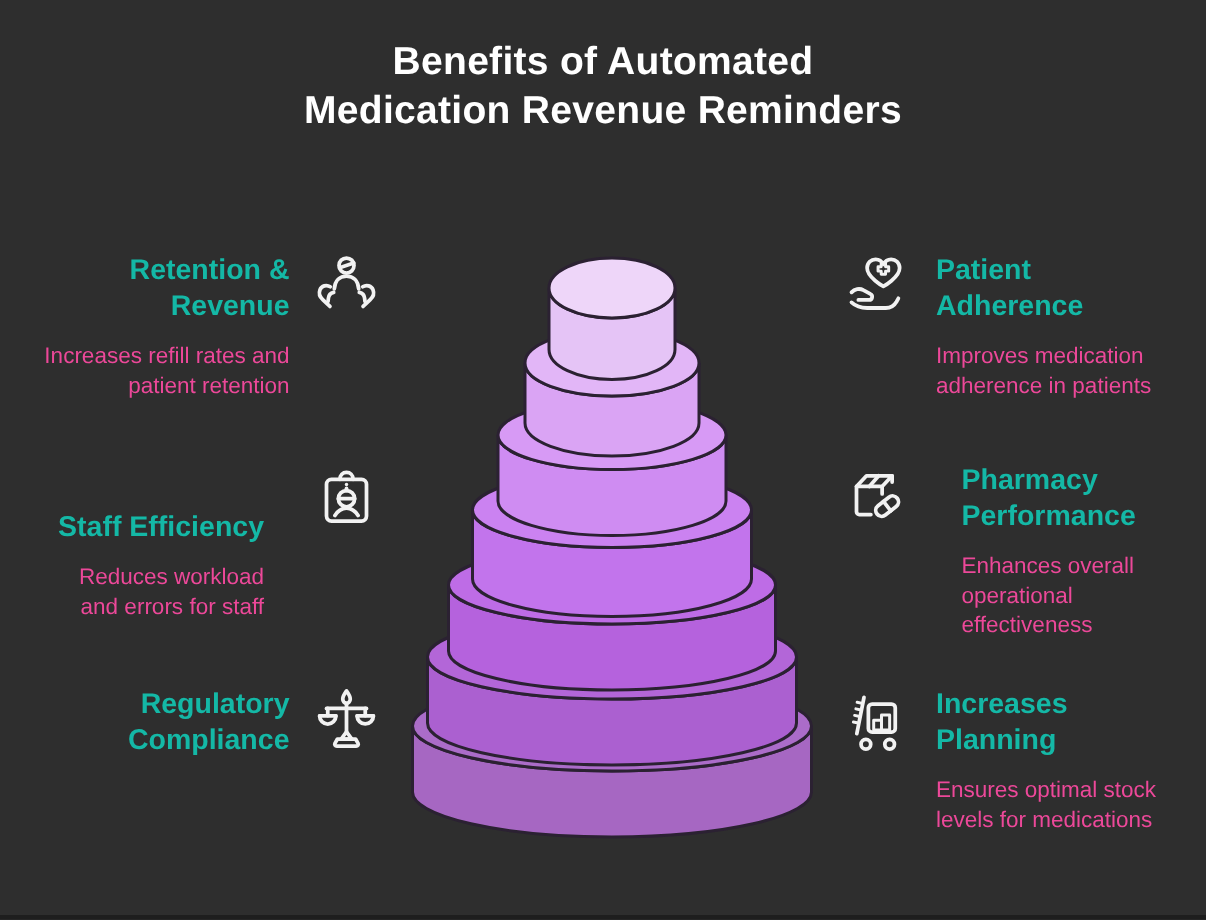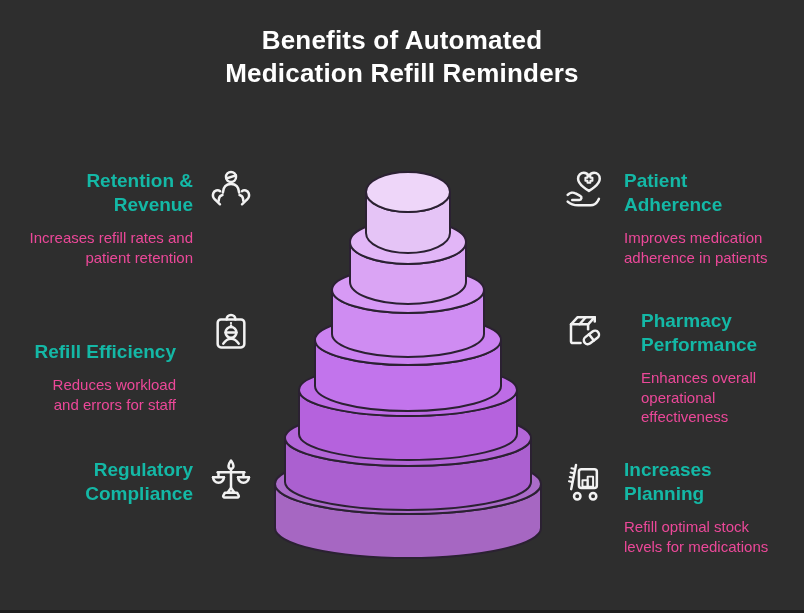--- a/index.html
+++ b/index.html
@@ -75,21 +75,21 @@
       <path d="M 332 290 L 332 334 A 76 23 0 0 0 484 334 L 484 290 A 76 23 0 0 1 332 290 Z" fill="#cf8cf2" stroke="#2b2132" stroke-width="2"></path>
       <ellipse cx="408" cy="290" rx="76" ry="23" fill="#d79af5" stroke="#2b2132" stroke-width="2"></ellipse>
       <path d="M 350 242 L 350 282 A 58 22 0 0 0 466 282 L 466 242 A 58 22 0 0 1 350 242 Z" fill="#daa4f4" stroke="#2b2132" stroke-width="2"></path>
       <ellipse cx="408" cy="242" rx="58" ry="22" fill="#e2b6f7" stroke="#2b2132" stroke-width="2"></ellipse>
       <path d="M 366 192 L 366 233 A 42 20 0 0 0 450 233 L 450 192 A 42 20 0 0 1 366 192 Z" fill="#e5c4f6" stroke="#2b2132" stroke-width="2"></path>
       <ellipse cx="408" cy="192" rx="42" ry="20" fill="#eed6f9" stroke="#2b2132" stroke-width="2"></ellipse>
     </svg>
 
   <div class="title">
     <span class="tl">Benefits of Automated</span>
-    <span class="tl">Medication Refill Reminders</span>
+    <span class="tl">Medication Revenue Reminders</span>
   </div>
 
   <div class="row left r1">
     <div class="text">
       <div class="heading">Retention &amp; Revenue</div>
       <div class="desc">Increases refill rates and patient retention</div>
     </div>
     <div class="icon">
       <svg viewBox="0 0 24 24">
         <circle class="ic" cx="12" cy="4.8" r="2.4"></circle>
@@ -98,21 +98,21 @@
         <path class="ic" d="M6.8,11.6 C5.6,10.8 4,11.3 3.5,12.6 C3.1,13.7 3.5,14.9 4.4,15.7 L6.7,17.9"></path>
         <path class="ic" d="M7.9,13.4 C7,13.6 6.3,14.3 6.2,15.3 L6.1,16.3"></path>
         <path class="ic" d="M17.2,11.6 C18.4,10.8 20,11.3 20.5,12.6 C20.9,13.7 20.5,14.9 19.6,15.7 L17.3,17.9"></path>
         <path class="ic" d="M16.1,13.4 C17,13.6 17.7,14.3 17.8,15.3 L17.9,16.3"></path>
       </svg>
     </div>
   </div>
 
   <div class="row left r2">
     <div class="text">
-      <div class="heading">Refill Efficiency</div>
+      <div class="heading">Staff Efficiency</div>
       <div class="desc">Reduces workload and errors for staff</div>
     </div>
     <div class="icon">
       <svg viewBox="0 0 24 24">
         <rect class="ic" x="5.6" y="6" width="12.8" height="13.4" rx="1.6"></rect>
         <path class="ic" d="M9.9,6 C9.9,4.7 10.8,3.8 12,3.8 C13.2,3.8 14.1,4.7 14.1,6"></path>
         <circle class="ic-fill" cx="12" cy="7.7" r="0.55"></circle>
         <circle class="ic" cx="12" cy="12.2" r="2.6"></circle>
         <path class="ic" d="M9.4,12.2 H14.6"></path>
         <path class="ic" d="M12,9.6 V8.9"></path>
@@ -185,18 +185,18 @@
         <path class="ic-thin" d="M6.6,6.2 l-1.6,-0.35"></path>
         <path class="ic-thin" d="M6.2,8.3 l-1.6,-0.35"></path>
         <path class="ic-thin" d="M5.8,10.4 l-1.6,-0.35"></path>
         <path class="ic-thin" d="M5.4,12.5 l-1.6,-0.35"></path>
         <circle class="ic" cx="7.8" cy="19.3" r="1.55"></circle>
         <circle class="ic" cx="15.4" cy="19.3" r="1.55"></circle>
       </svg>
     </div>
     <div class="text">
       <div class="heading">Increases Planning</div>
-      <div class="desc dw-152">Refill optimal stock levels for medications</div>
+      <div class="desc dw-152">Ensures optimal stock levels for medications</div>
     </div>
   </div>
 
   <div class="bottom-edge"></div>
 </div>
 
 </body></html>

